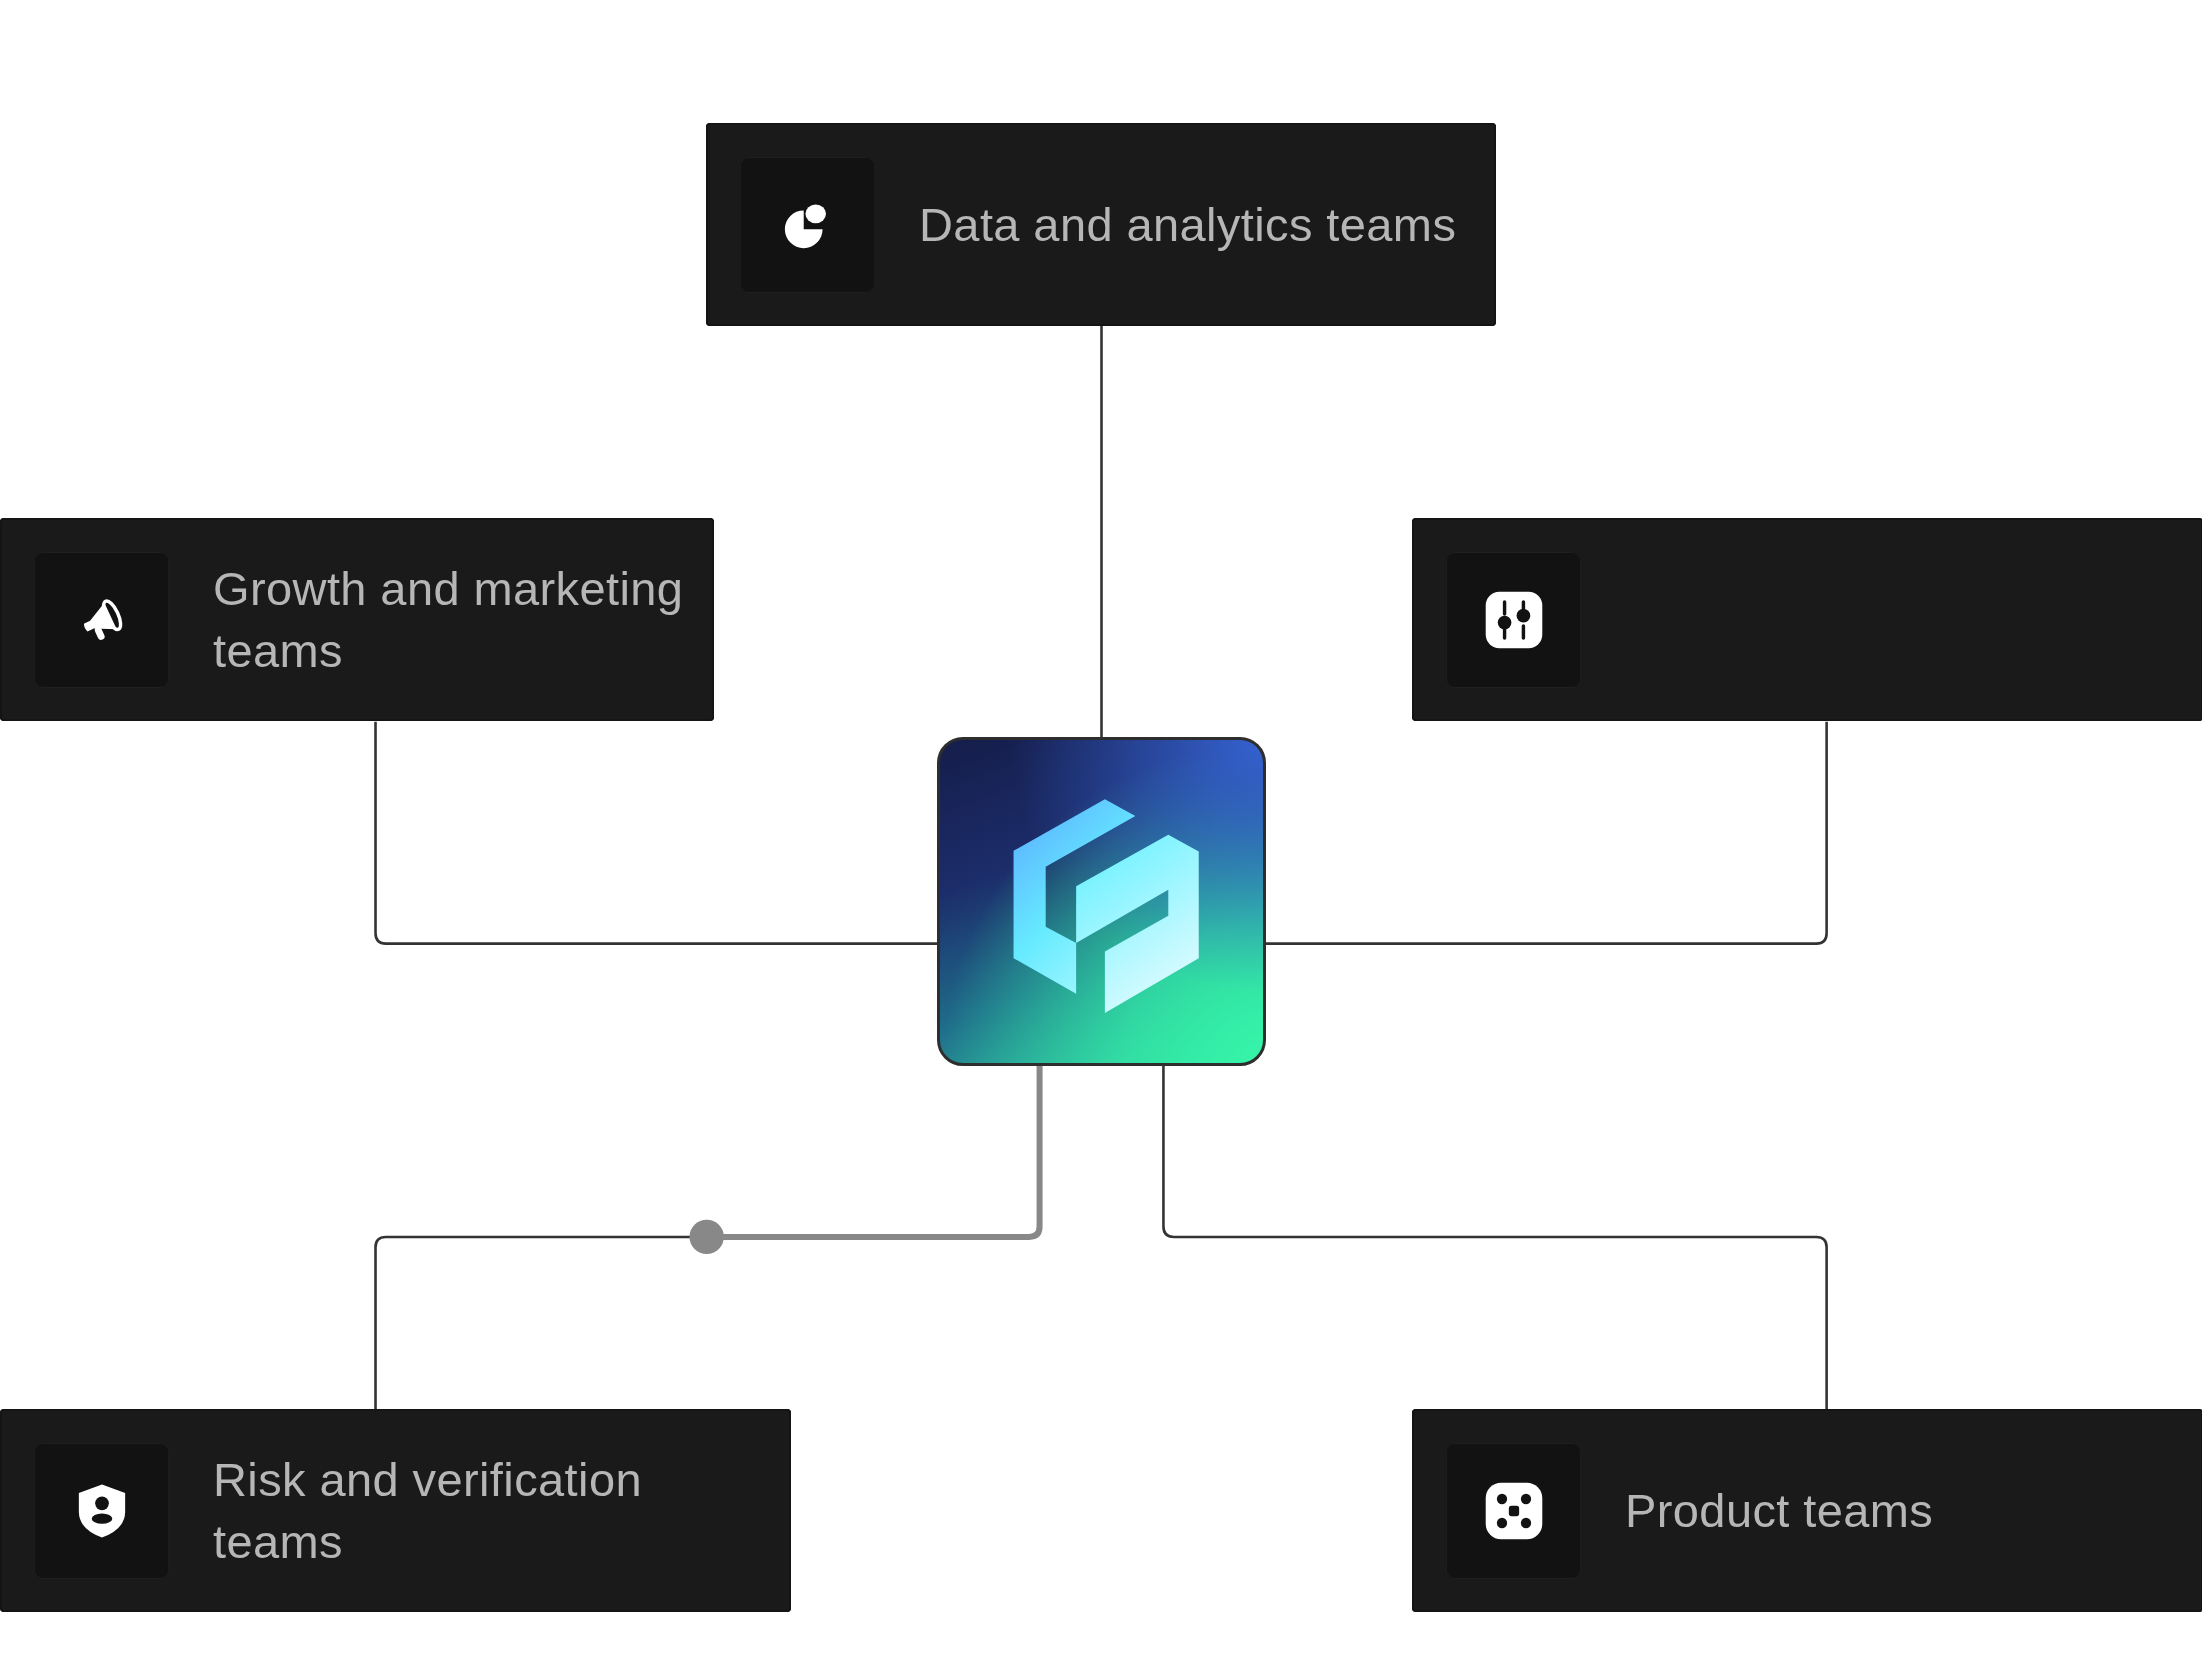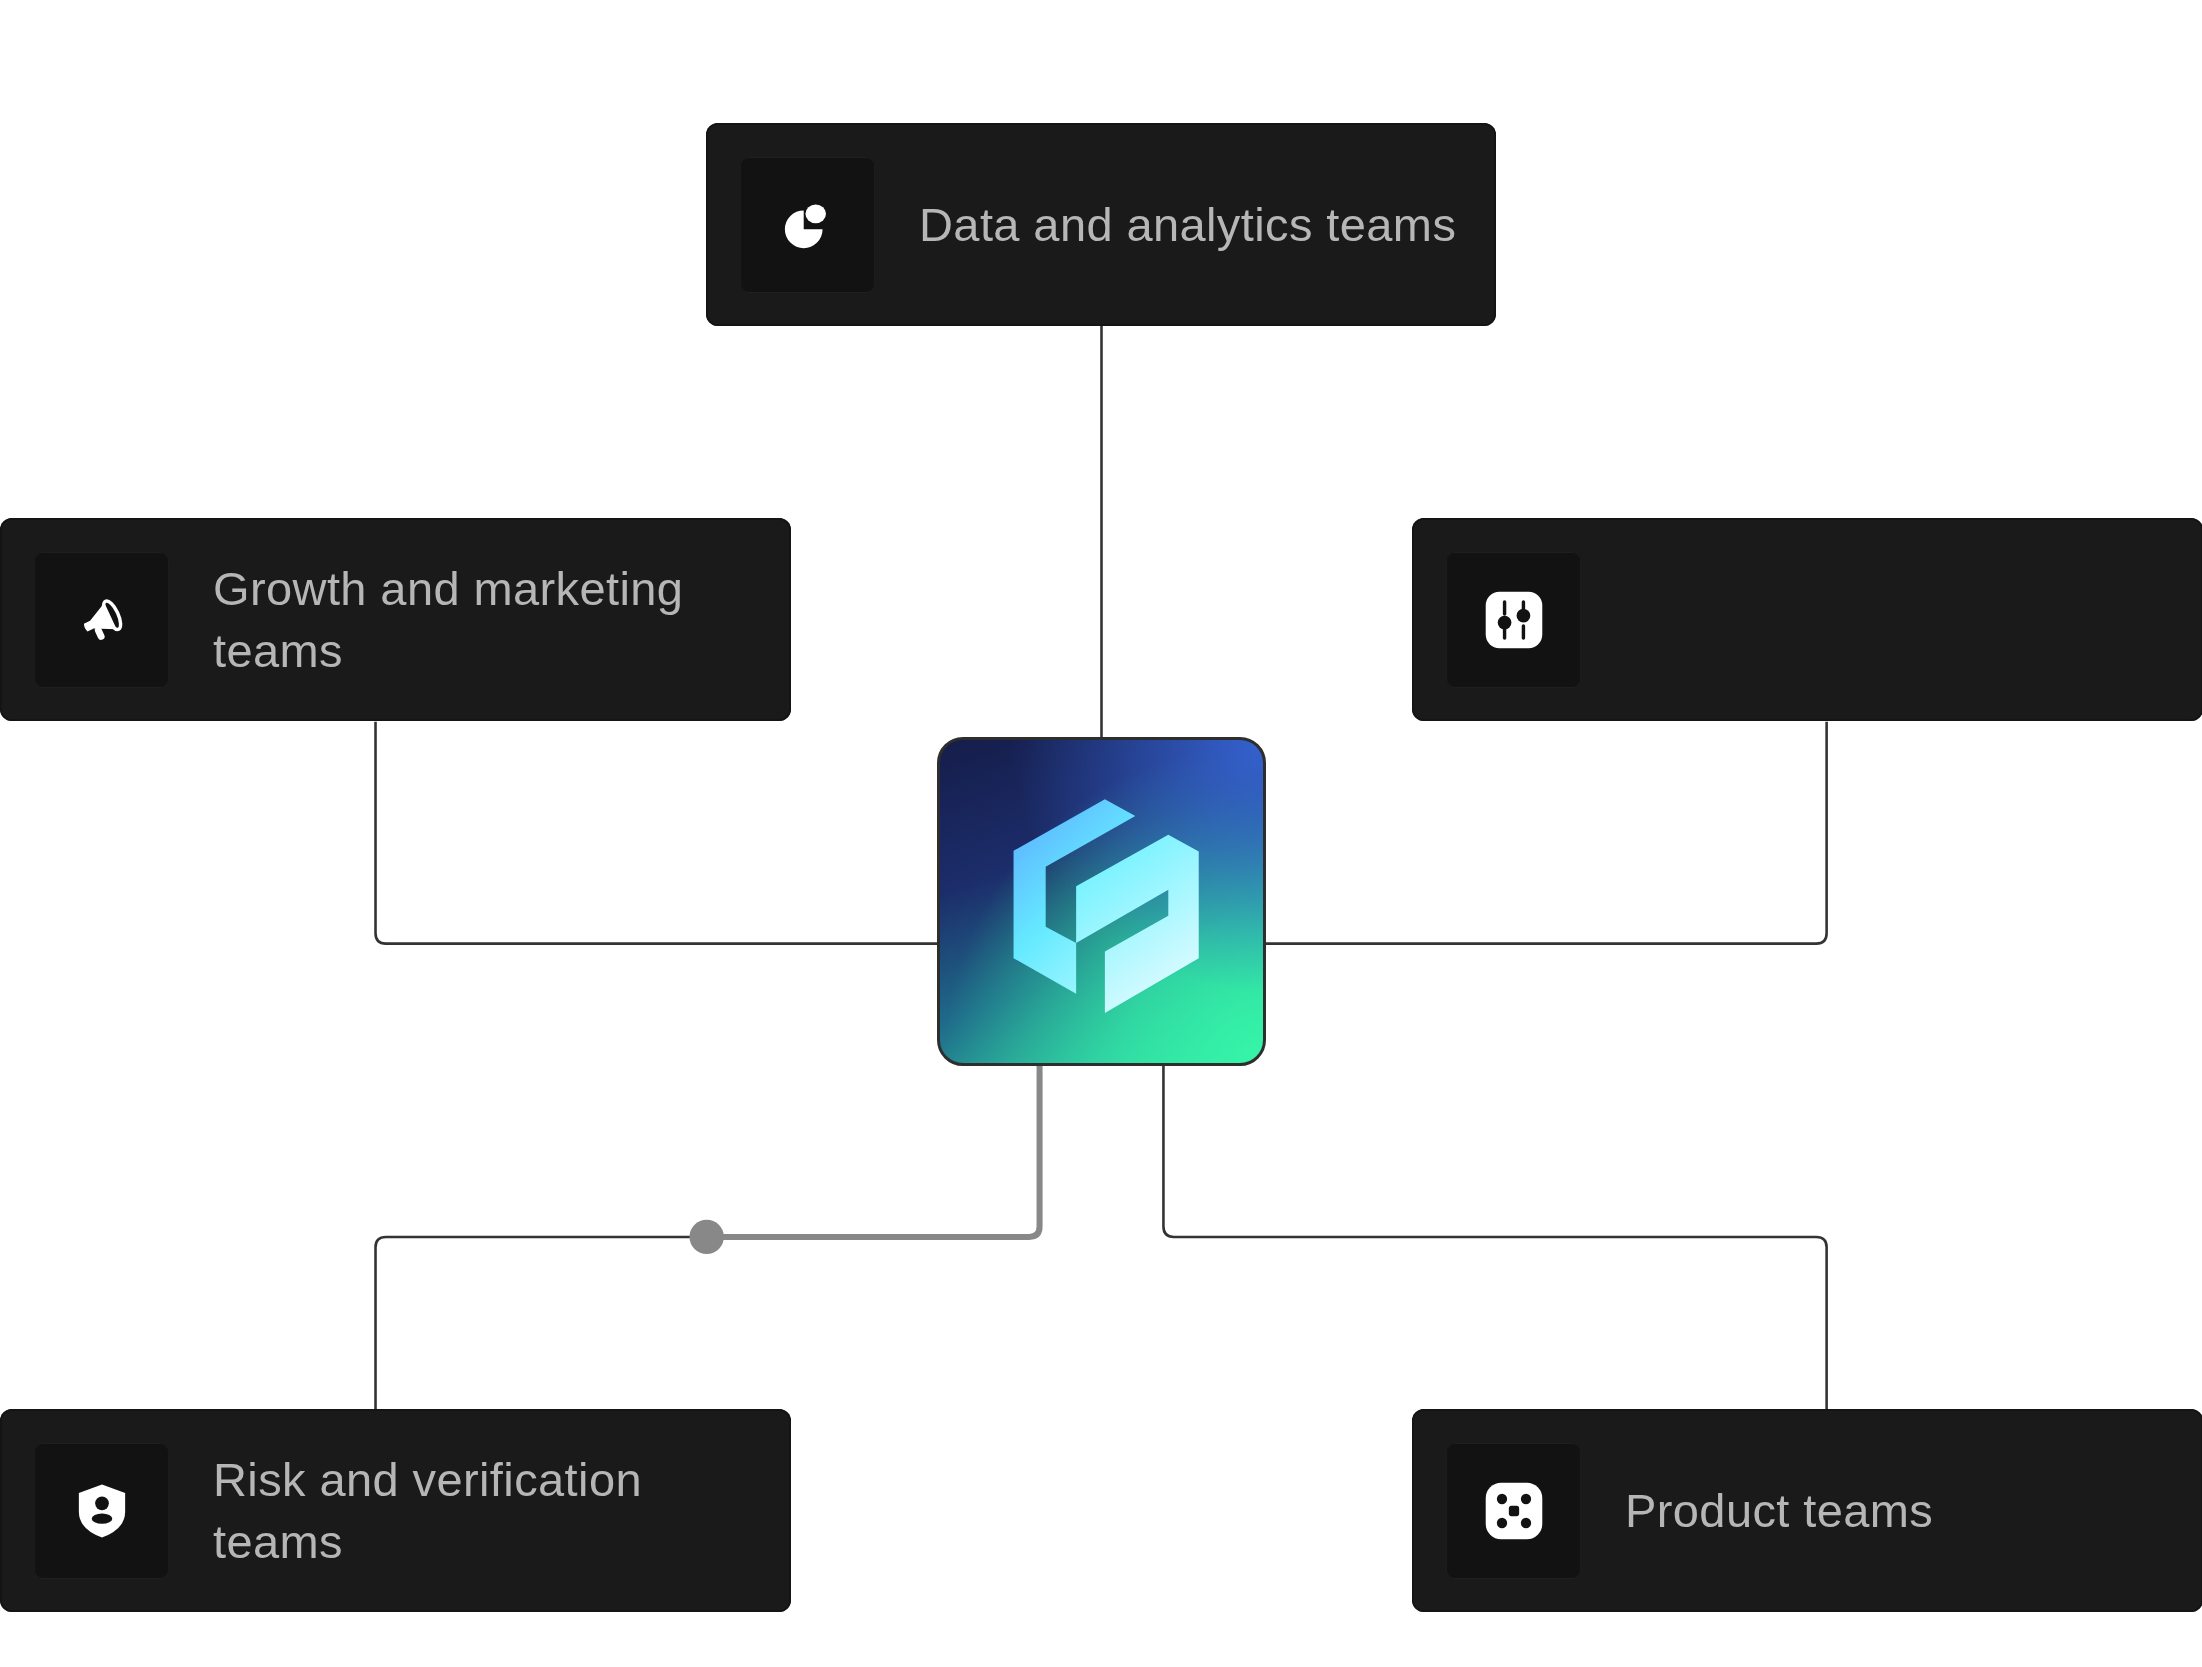--- a/index.html
+++ b/index.html
@@ -1,28 +1,28 @@
 <!DOCTYPE html>
 <html style="font-size:13.8px"><head>
 <meta charset="utf-8">
 <style>
   html, body { margin: 0; padding: 0; background: #ffffff; }
   body { width: 2203px; height: 1667px; position: relative; overflow: hidden;
          font-family: "Liberation Sans", "DejaVu Sans", sans-serif; }
   .connectors { position: absolute; left: 0; top: 0; width: 2203px; height: 1667px; }
-  .card { position: absolute; height: 203px; background: #1a1a1a; border-radius: 12px;
+  .card { position: absolute; height: 203px; background: #1a1a1a; border-radius: 4px;
           box-shadow: 0 0 0 1.7px #141414 inset; display: flex; align-items: center; box-sizing: border-box; }
   .card .icon-tile { position: absolute; left: 34px; top: 34px; width: 135px; height: 136px;
           background: #121212; border-radius: 8.6px; display: flex; align-items: center; justify-content: center;
           box-shadow: 0 0 0 0.9px #1f1f1f inset; }
   .card .icon-tile svg { width: 60px; height: 60px; }
   .card .label { position: absolute; left: 213px; right: 26px; color: #b6b6b6;
           font-size: 47px; line-height: 62px; letter-spacing: 0.4px; }
   #card-data { left: 706px; top: 123px; width: 790px; }
-  #card-growth { left: 0px; top: 518px; width: 791px; padding-left: 45px; }
+  #card-growth { left: 0px; top: 518px; width: 714px; padding-left: 45px; }
   #card-strategy { left: 1412px; top: 518px; width: 791px; }
   #card-risk { left: 0px; top: 1409px; width: 791px; }
   #card-product { left: 1412px; top: 1409px; width: 791px; }
   .logo { position: absolute; left: 937px; top: 737px; width: 329px; height: 329px;
           border-radius: 26px; box-sizing: border-box; border: 3.4px solid #2e2e2e; overflow: hidden;
           background:
             radial-gradient(ellipse at 100% 0%, #3562d0 0%, rgba(53,98,208,0) 55%),
             radial-gradient(ellipse at 100% 100%, #35f5a8 0%, rgba(53,245,168,0.7) 30%, rgba(53,245,168,0) 70%),
             linear-gradient(160deg, #151d4a 0%, #1c2d6b 35%, #1f6c8a 65%, #2fc7a2 100%); }
   .logo svg { position: absolute; left: 0; top: 0; width: 100%; height: 100%; }

